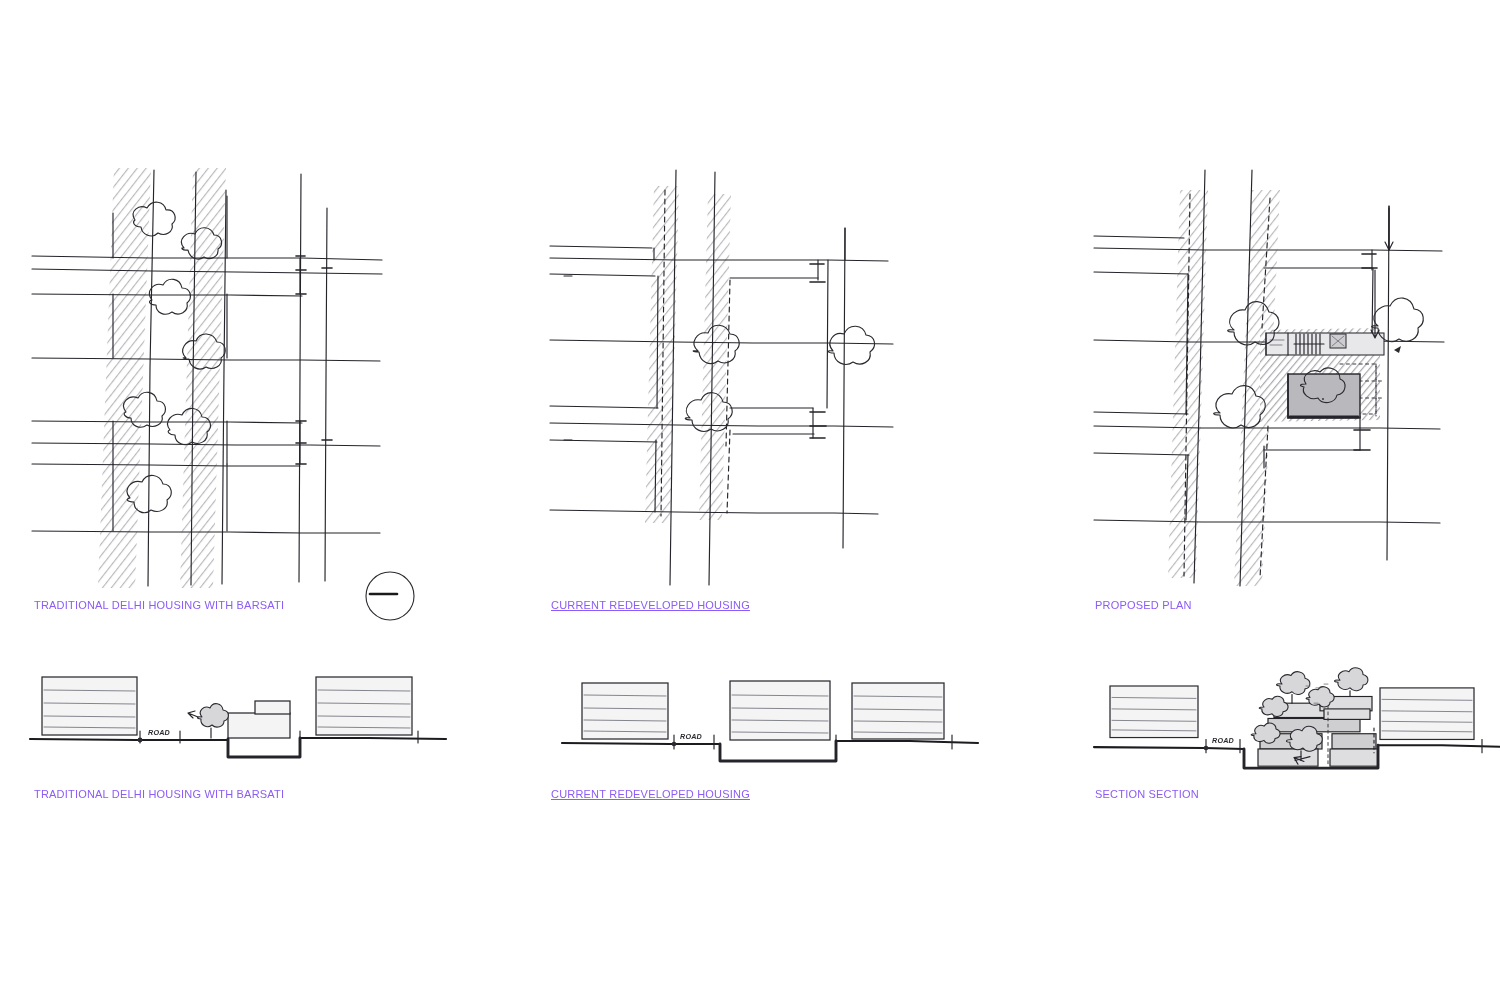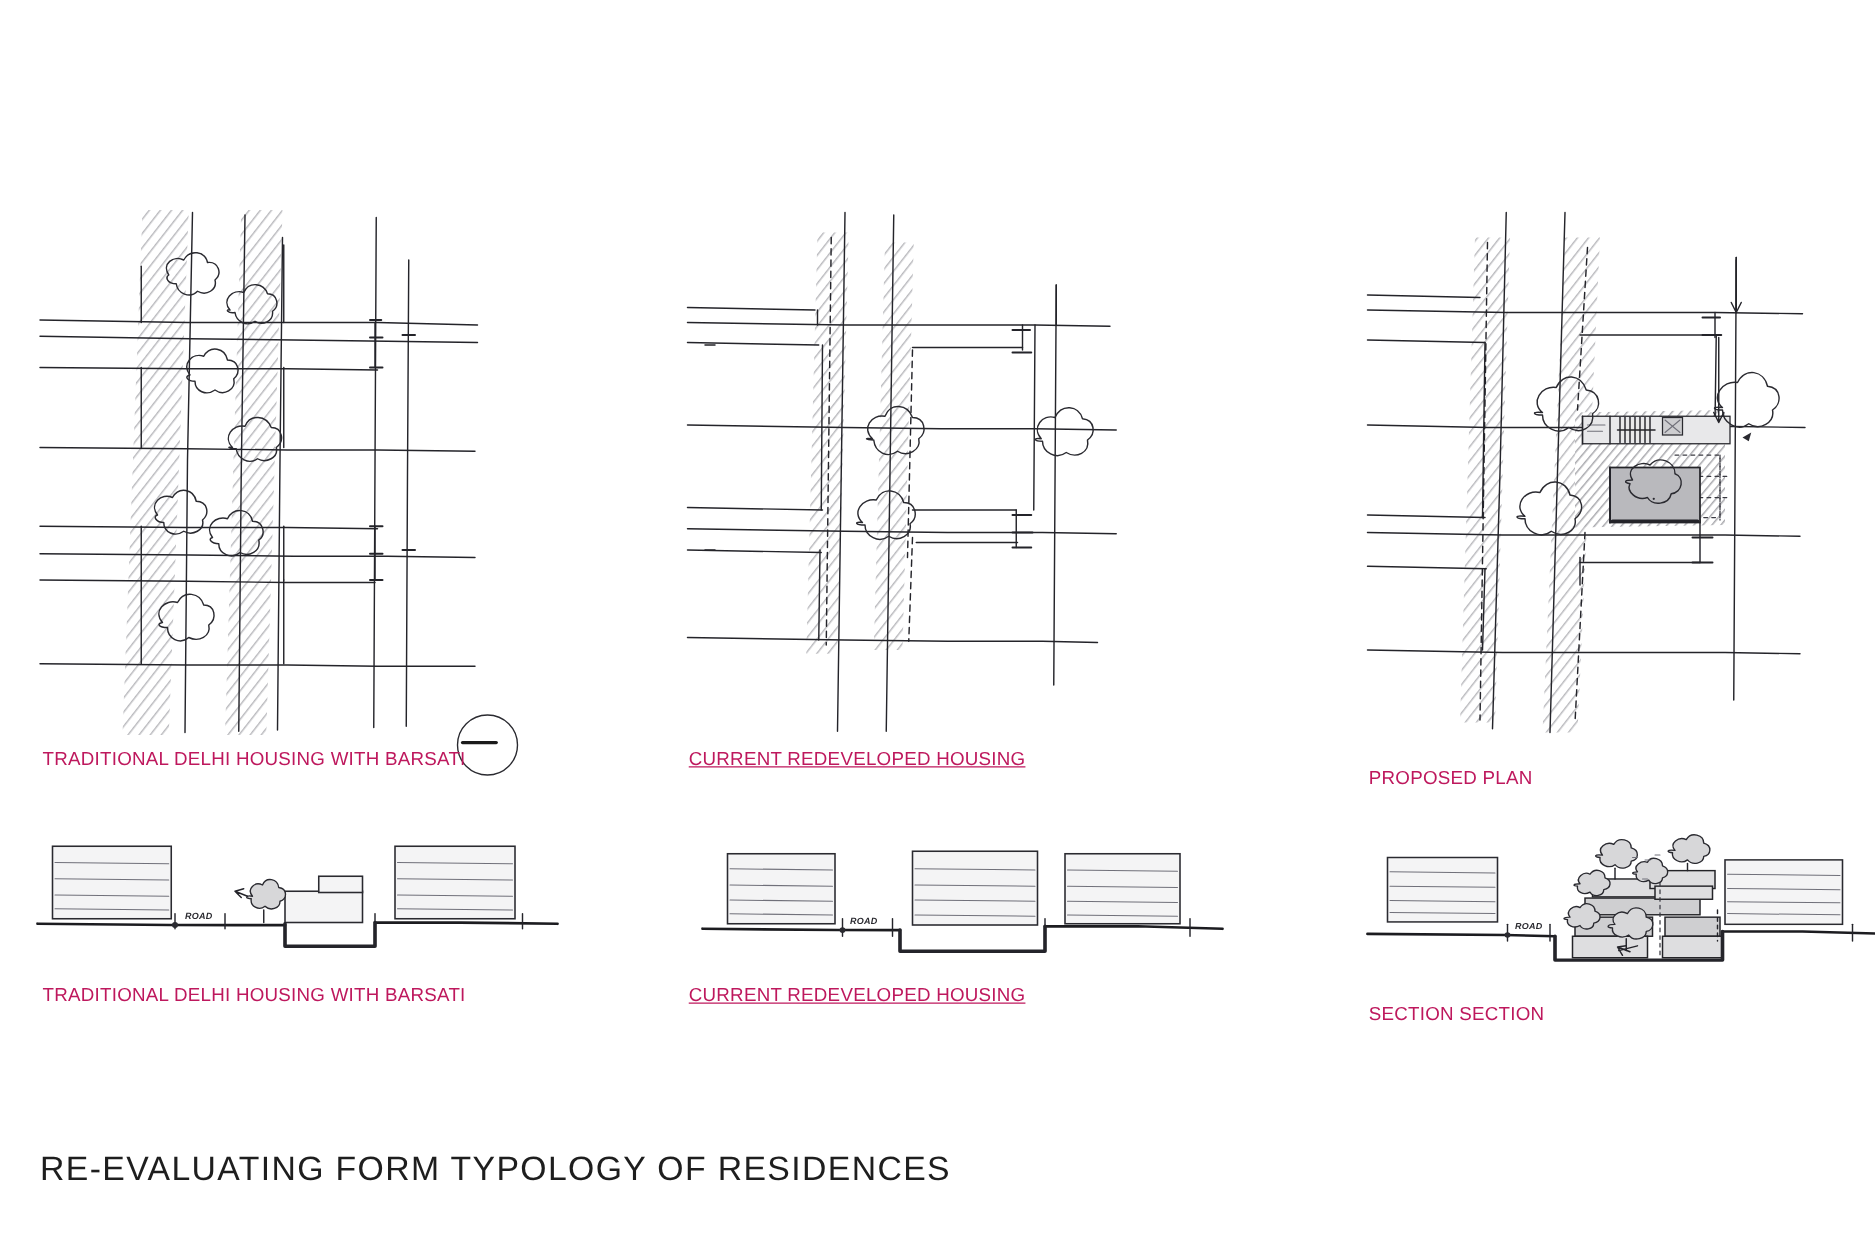--- a/index.html
+++ b/index.html
@@ -37,32 +37,32 @@
   .sect-col-1 { left: 28px;   }
   .sect-col-2 { left: 560px;  }
   .sect-col-3 { left: 1092px; }
 
   .panel svg { display: block; width: 100%; height: 100%; overflow: visible; }
 
   
   .caption {
     position: absolute;
     font-family: "Liberation Sans", sans-serif;
-    font-size: 15px;
+    font-size: 11px;
     letter-spacing: 0.2px;
-    color: #be185d;
+    color: #8b5cf6;
     white-space: nowrap;
     line-height: 1;
   }
   .cap-plan-row    { top: 600px; }
   .cap-section-row { top: 789px; }
 
   .cap-c1 { left: 34px; }
   .cap-c2 { left: 551px; text-decoration: underline; }
-  .cap-c3 { left: 1095px; margin-top: 15px; }
+  .cap-c3 { left: 1095px; }
 
   
   .board-title {
     position: absolute;
     left: 32px;
     top: 922px;
     font-family: "Liberation Sans", sans-serif;
     font-size: 27px;
     font-weight: 300;
     letter-spacing: 1.1px;
@@ -483,15 +483,14 @@
   </div>
 
   <div class="caption cap-plan-row cap-c1">TRADITIONAL DELHI HOUSING WITH BARSATI</div>
   <div class="caption cap-plan-row cap-c2">CURRENT REDEVELOPED HOUSING</div>
   <div class="caption cap-plan-row cap-c3">PROPOSED PLAN</div>
 
   <div class="caption cap-section-row cap-c1">TRADITIONAL DELHI HOUSING WITH BARSATI</div>
   <div class="caption cap-section-row cap-c2">CURRENT REDEVELOPED HOUSING</div>
   <div class="caption cap-section-row cap-c3">SECTION SECTION</div>
 
-  <div class="board-title">RE-EVALUATING FORM TYPOLOGY OF RESIDENCES</div>
 
 </div>
 
 </body></html>

